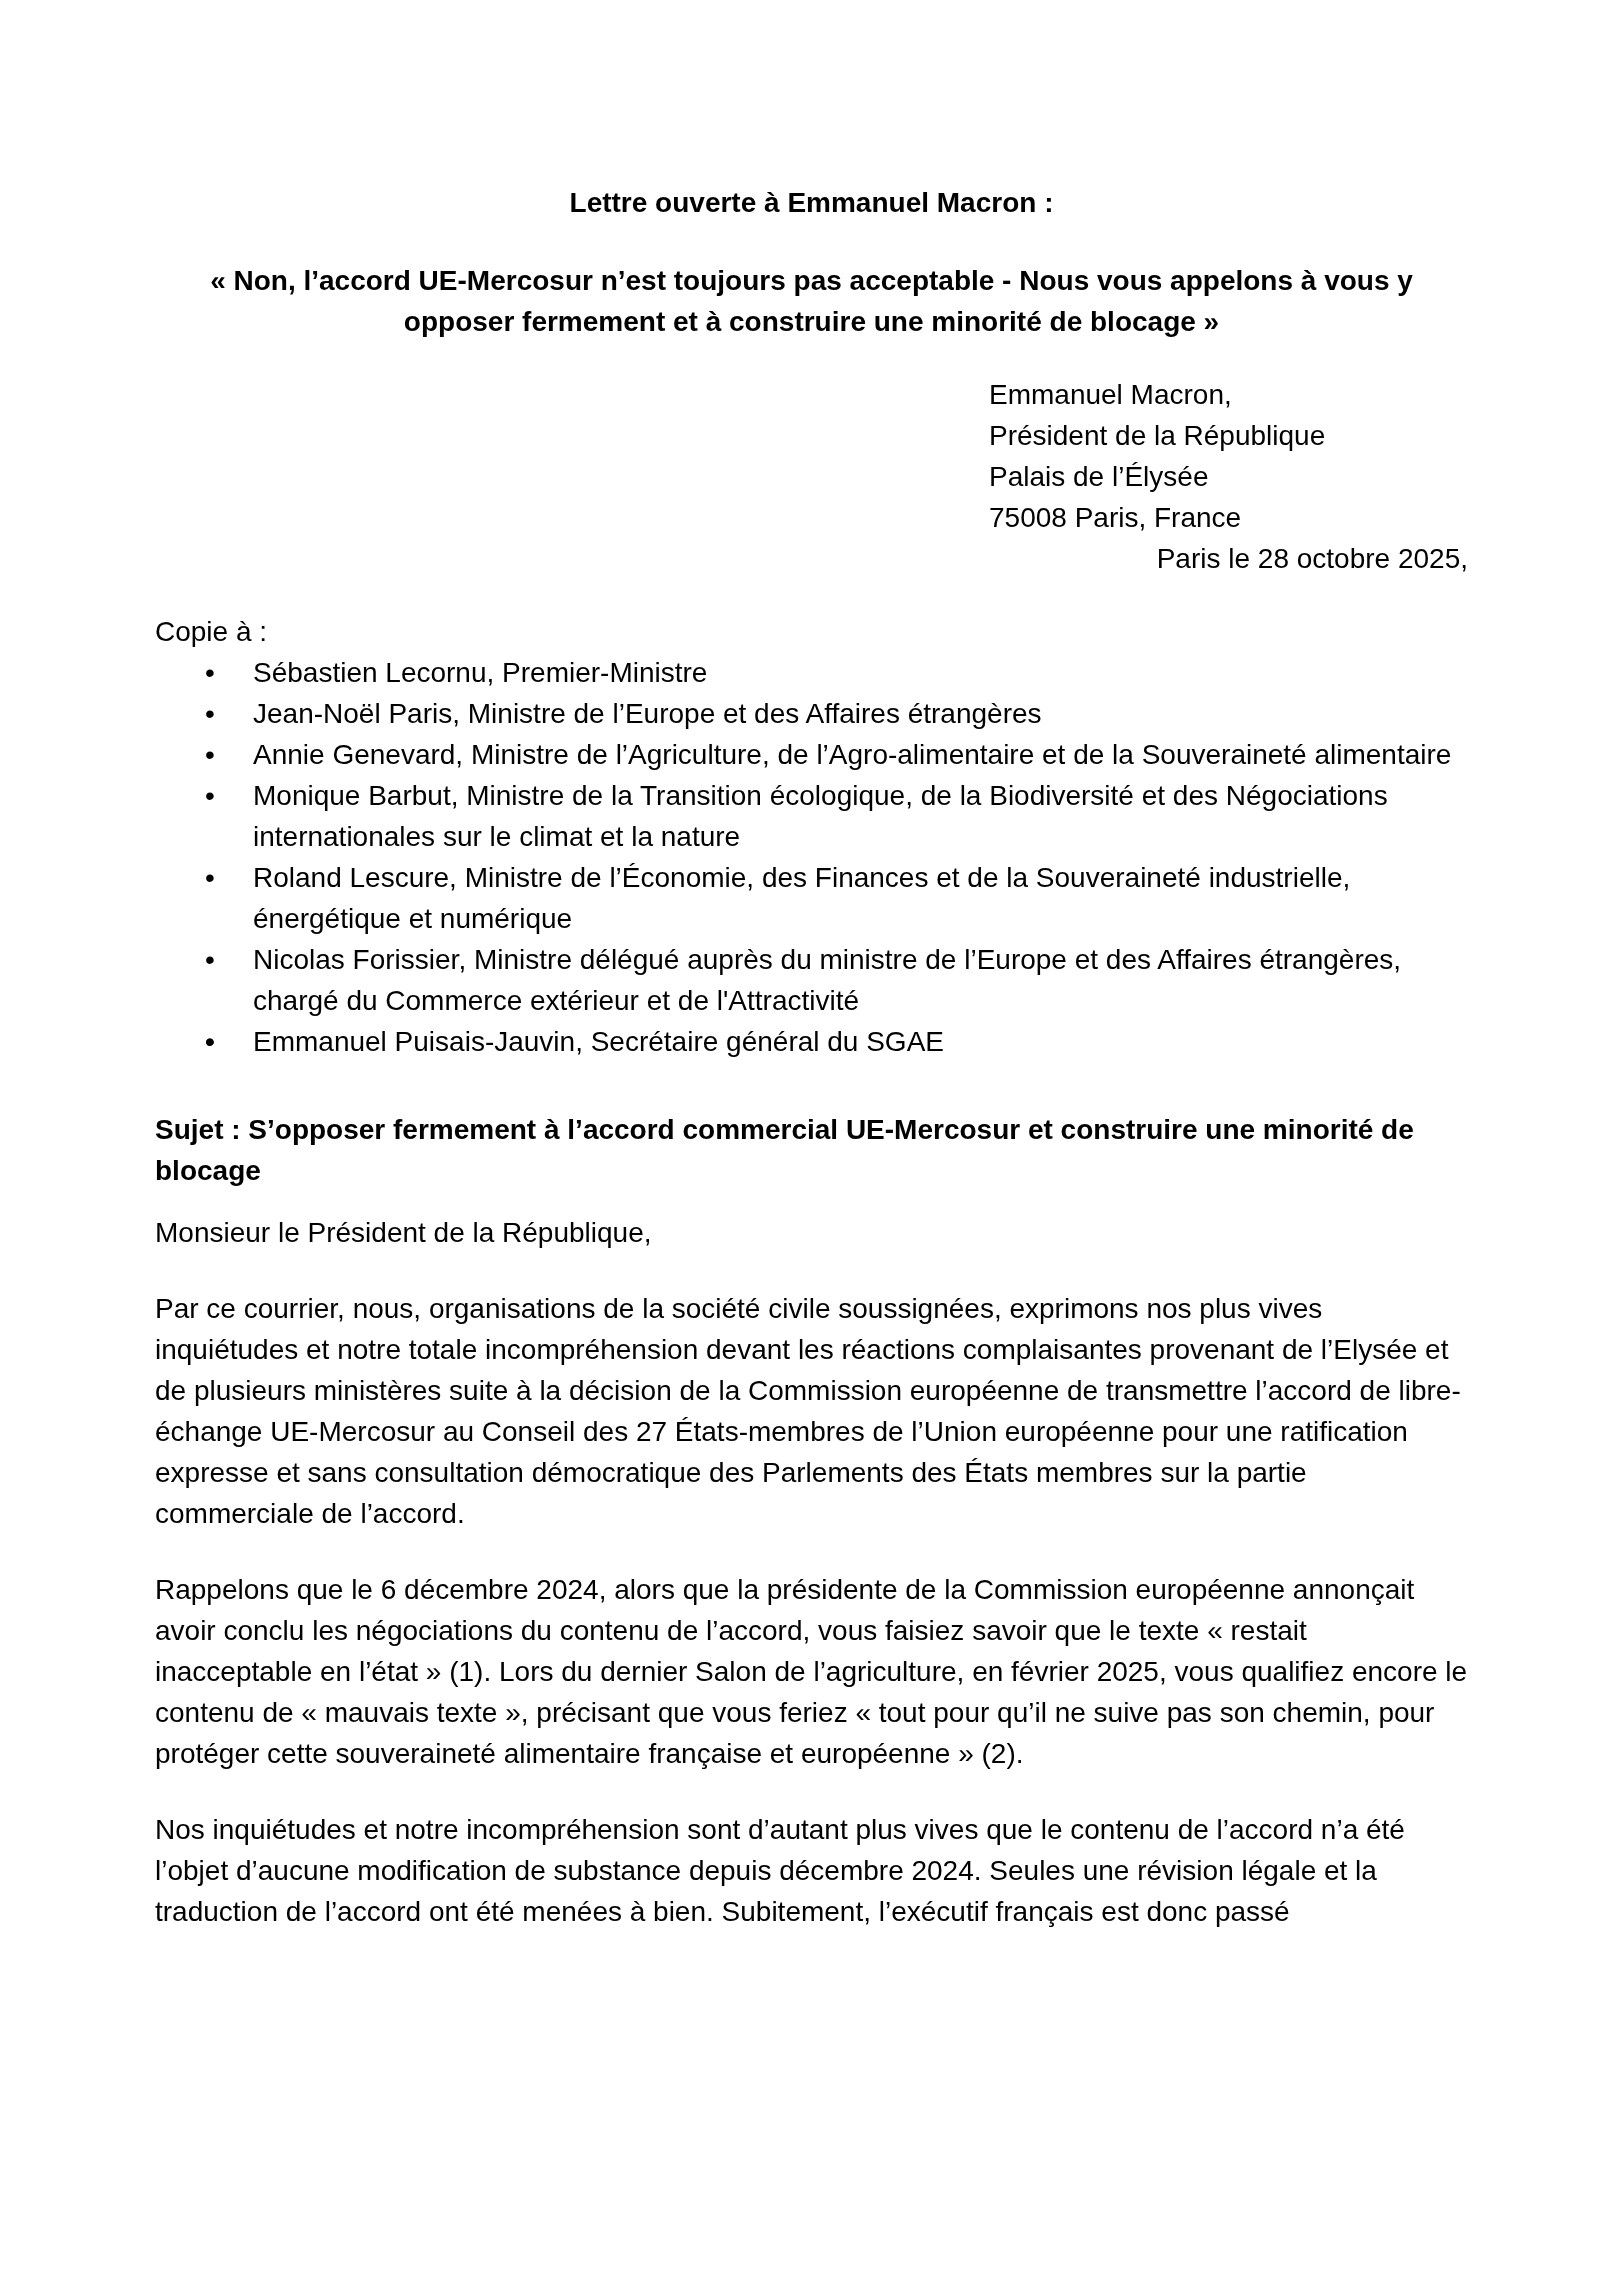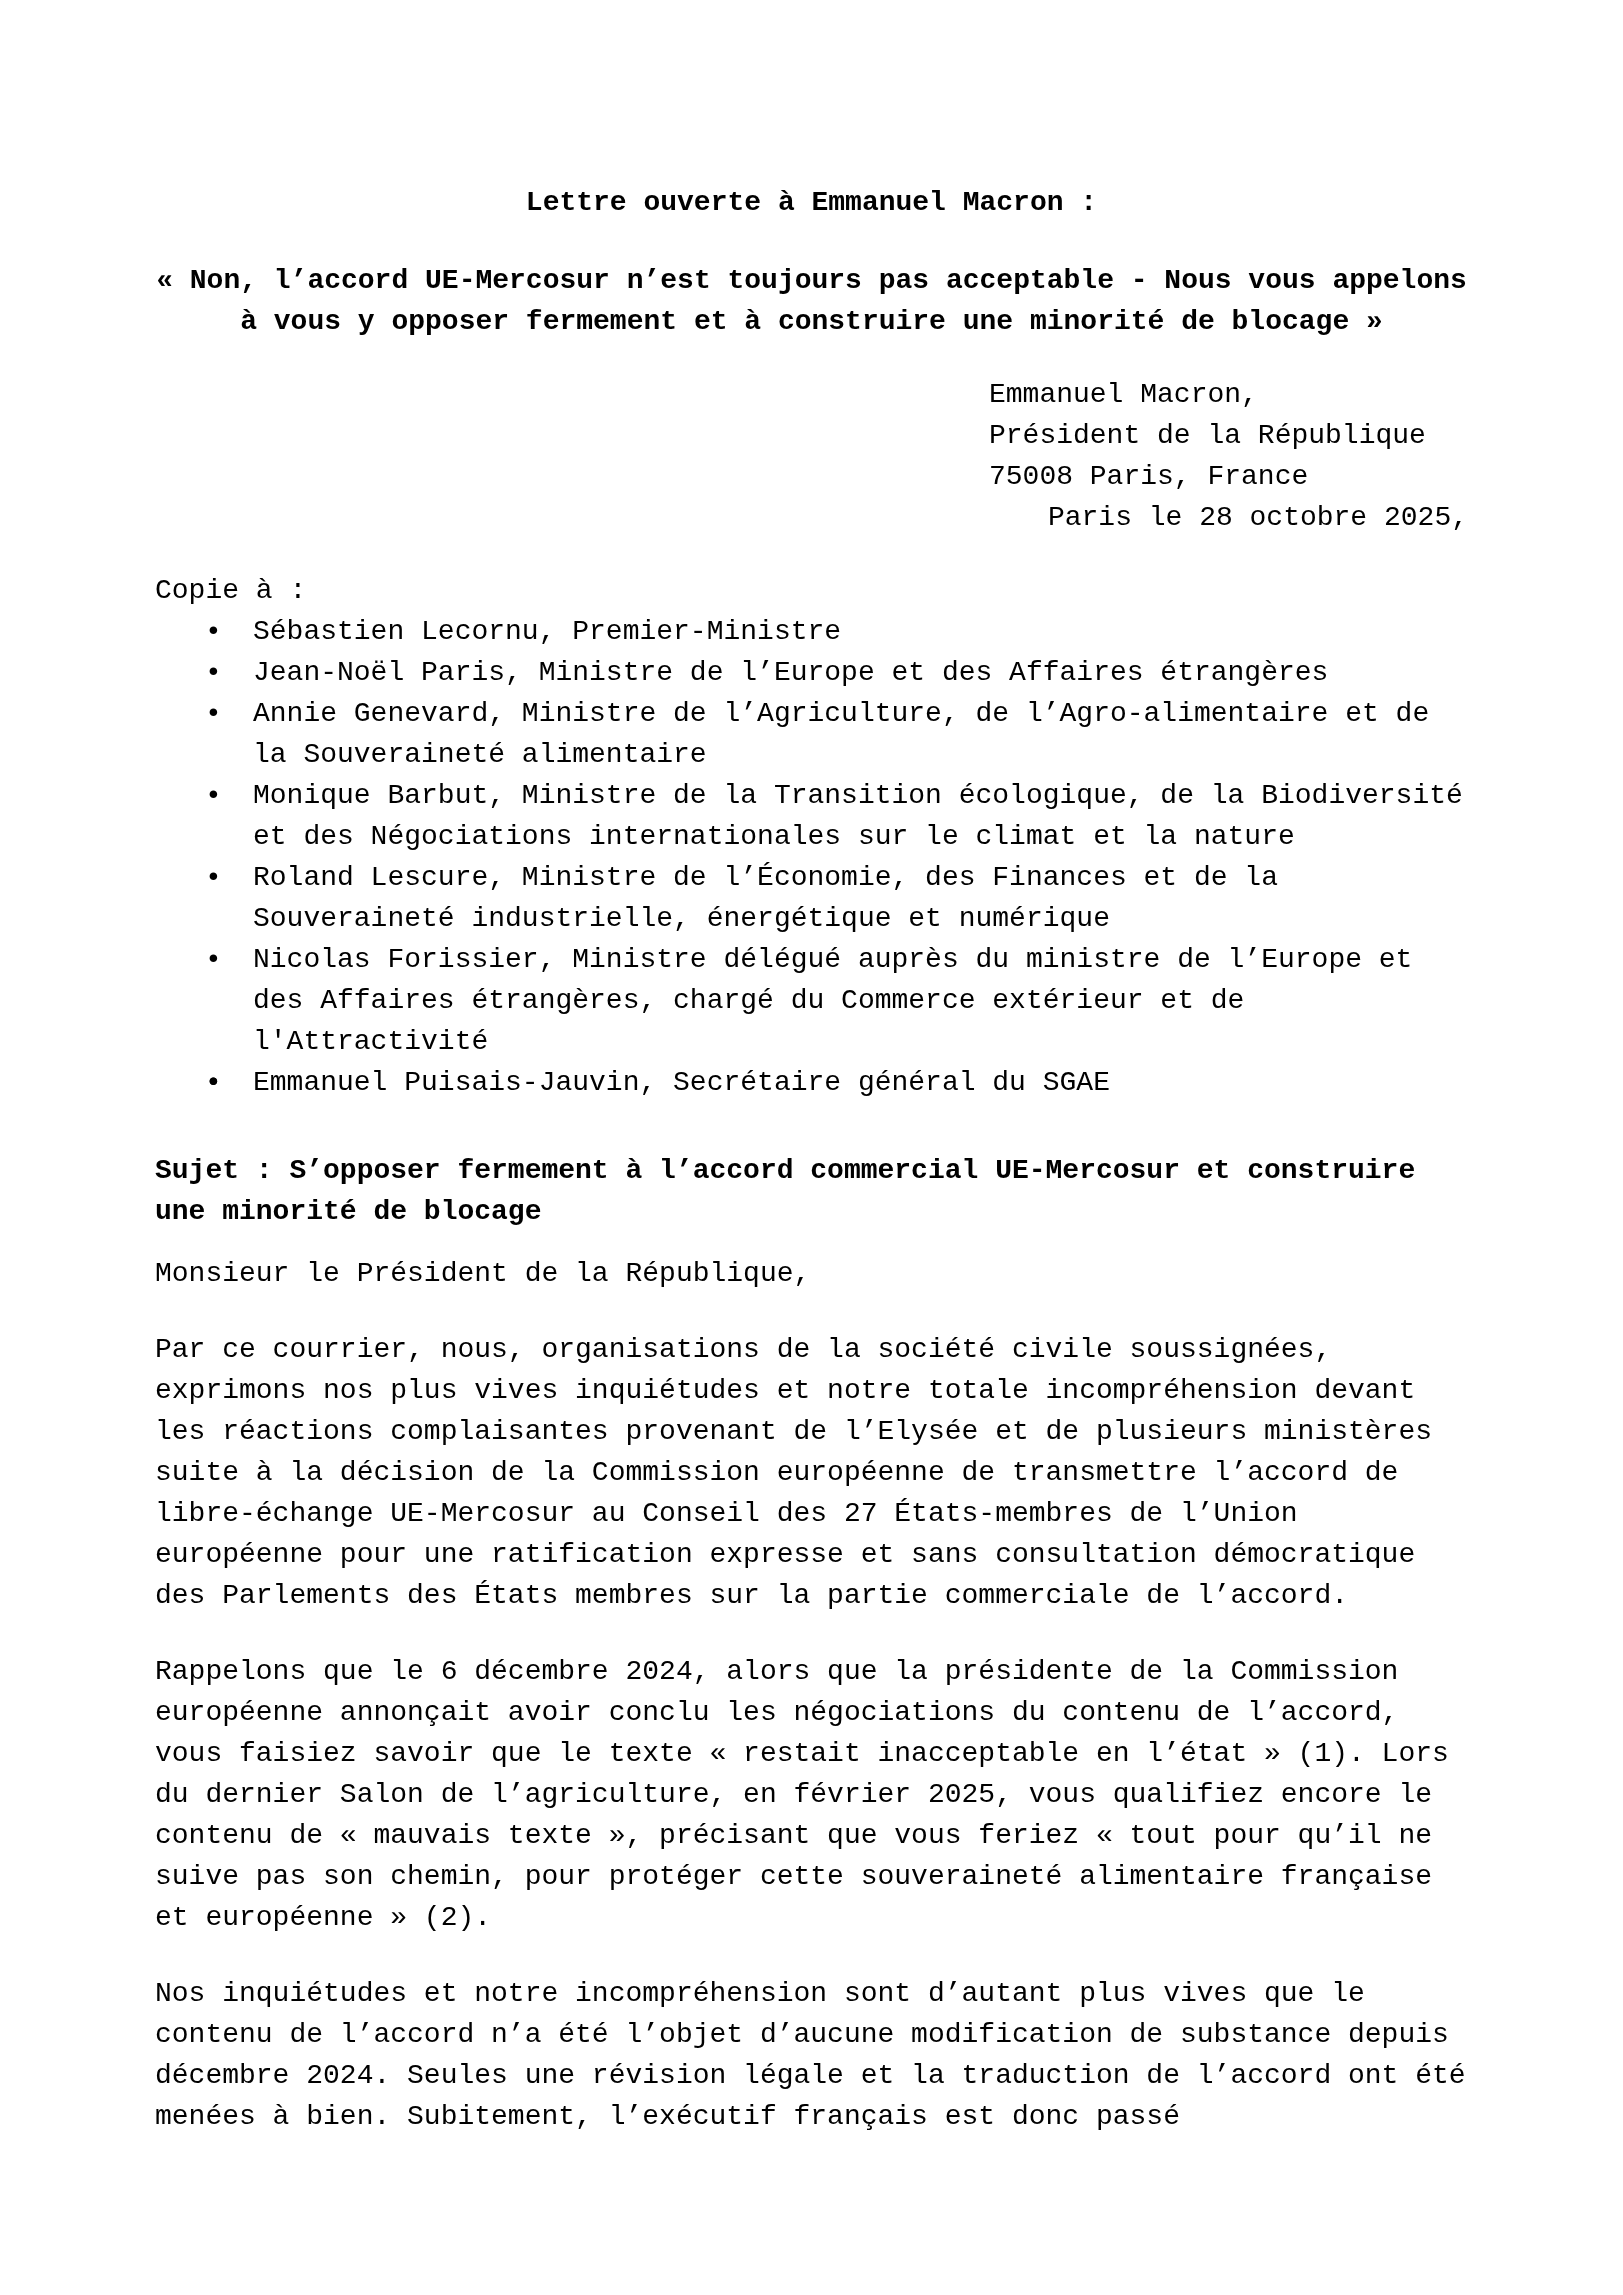--- a/index.html
+++ b/index.html
@@ -7,21 +7,21 @@
     padding: 0;
     background: #ffffff;
   }
   .page {
     position: relative;
     width: 1623px;
     height: 2295px;
     background: #ffffff;
     box-sizing: border-box;
     padding: 182px 155px 0 155px;
-    font-family: Liberation Mono, monospace;
+    font-family: Liberation Sans, sans-serif;
     font-size: 28px;
     line-height: 41px;
     color: #000000;
     overflow: hidden;
   }
   .bold   { font-weight: bold; }
   .center { text-align: center; }
 
   .subtitle   { margin-top: 37px; }
   .recipient  { margin-top: 32px; margin-left: 834px; }
@@ -51,20 +51,21 @@
 
 <div class="page">
 
   <div class="title bold center">Lettre ouverte à Emmanuel Macron :</div>
 
   <div class="subtitle bold center">« Non, l’accord UE-Mercosur n’est toujours pas acceptable - Nous vous appelons à vous y opposer fermement et à construire une minorité de blocage »</div>
 
   <div class="recipient">
     <div>Emmanuel Macron,</div>
     <div>Président de la République</div>
+    <div>Palais de l’Élysée</div>
     <div>75008 Paris, France</div>
   </div>
 
   <div class="date">Paris le 28 octobre 2025,</div>
 
   <div class="copy-heading">Copie à :</div>
 
   <ul class="copy-list">
     <li>
       <span class="marker">•</span>

